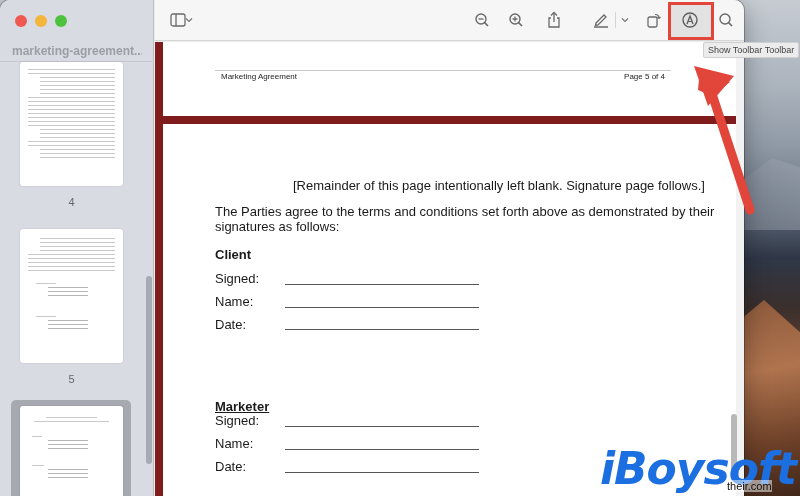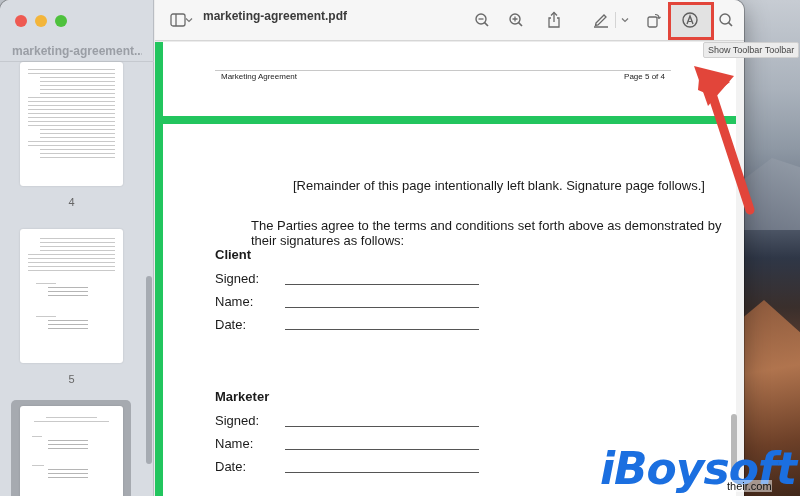--- a/index.html
+++ b/index.html
@@ -82,21 +82,21 @@
       border: 3px solid #e2453a; background: #e2e2e2;
     }
     .tooltip {
       position: absolute; left: 703px; top: 42px; padding: 2px 4px;
       background: #ececec; border: 1px solid #d0d0d0; border-radius: 2px;
       font-size: 9px; color: #444; white-space: nowrap; z-index: 10;
     }
     
     .content {
       position: absolute; left: 155px; top: 42px; width: 589px; height: 454px;
-      background: #22c55e;
+      background: #7f1d1d;
     }
     .page-prev {
       position: absolute; left: 8px; top: 0; width: 573px; height: 74px; background: #fff;
     }
     .page-cur {
       position: absolute; left: 8px; top: 82px; width: 573px; height: 380px; background: #fff;
     }
     .footer-line { position: absolute; left: 52px; top: 28px; width: 456px; height: 1px; background: #c8c8c8; }
     .footer-left { position: absolute; left: 58px; top: 30px; font-size: 8px; color: #222; }
     .footer-right { position: absolute; right: 71px; top: 30px; font-size: 8px; color: #222; }
@@ -216,21 +216,20 @@
       <svg width="16" height="14" viewBox="0 0 16 14">
           <rect x="1" y="1" width="14" height="12" rx="2" fill="none" stroke="#6a6a6a" stroke-width="1.3"></rect>
           <line x1="6" y1="1" x2="6" y2="13" stroke="#6a6a6a" stroke-width="1.3"></line>
         </svg>
     </div>
     <div class="tb-icon" style="left:28px;width:12px;">
       <svg width="8" height="6" viewBox="0 0 8 6">
           <path d="M1 1.5 L4 4.5 L7 1.5" fill="none" stroke="#777" stroke-width="1.2"></path>
         </svg>
     </div>
-    <div class="doc-title">marketing-agreement.pdf</div>
     <div class="doc-sub">Page 6 of 6</div>
 
     <div class="tb-icon" style="left:316px;">
       <svg width="16" height="16" viewBox="0 0 16 16">
           <circle cx="7" cy="7" r="5" fill="none" stroke="#6a6a6a" stroke-width="1.4"></circle>
           <line x1="10.6" y1="10.6" x2="14" y2="14" stroke="#6a6a6a" stroke-width="1.6"></line>
           <line x1="4.5" y1="7" x2="9.5" y2="7" stroke="#6a6a6a" stroke-width="1.3"></line>
         </svg>
     </div>
     <div class="tb-icon" style="left:350px;">
@@ -286,31 +285,31 @@
 
   <div class="content">
     <div class="page-prev">
       <div class="footer-line"></div>
       <div class="footer-left">Marketing Agreement</div>
       <div class="footer-right">Page 5 of 4</div>
     </div>
 
     <div class="page-cur">
       <div class="pc" style="left:130px;top:54px;">[Remainder of this page intentionally left blank.  Signature page follows.]</div>
-      <div class="pc" style="left:52px;top:94px;margin-left:36px;">The Parties agree to the terms and conditions set forth above as demonstrated by their signatures as follows:</div>
+      <div class="pc" style="left:52px;top:80px;">The Parties agree to the terms and conditions set forth above as demonstrated by their signatures as follows:</div>
 
       <div class="pc b" style="left:52px;top:123px;">Client</div>
       <div class="pc" style="left:52px;top:147px;">Signed:</div>
       <div class="sigline" style="top:160px;"></div>
       <div class="pc" style="left:52px;top:170px;">Name:</div>
       <div class="sigline" style="top:183px;"></div>
       <div class="pc" style="left:52px;top:193px;">Date:</div>
       <div class="sigline" style="top:205px;"></div>
 
-      <div class="pc b" style="left:52px;top:265px;">Marketer</div>
+      <div class="pc b" style="left:52px;top:275px;text-decoration:underline;">Marketer</div>
       <div class="pc" style="left:52px;top:289px;">Signed:</div>
       <div class="sigline" style="top:302px;"></div>
       <div class="pc" style="left:52px;top:312px;">Name:</div>
       <div class="sigline" style="top:325px;"></div>
       <div class="pc" style="left:52px;top:335px;">Date:</div>
       <div class="sigline" style="top:348px;"></div>
     </div>
 
     <div class="right-gutter"></div>
     <div class="main-scroll"></div>

